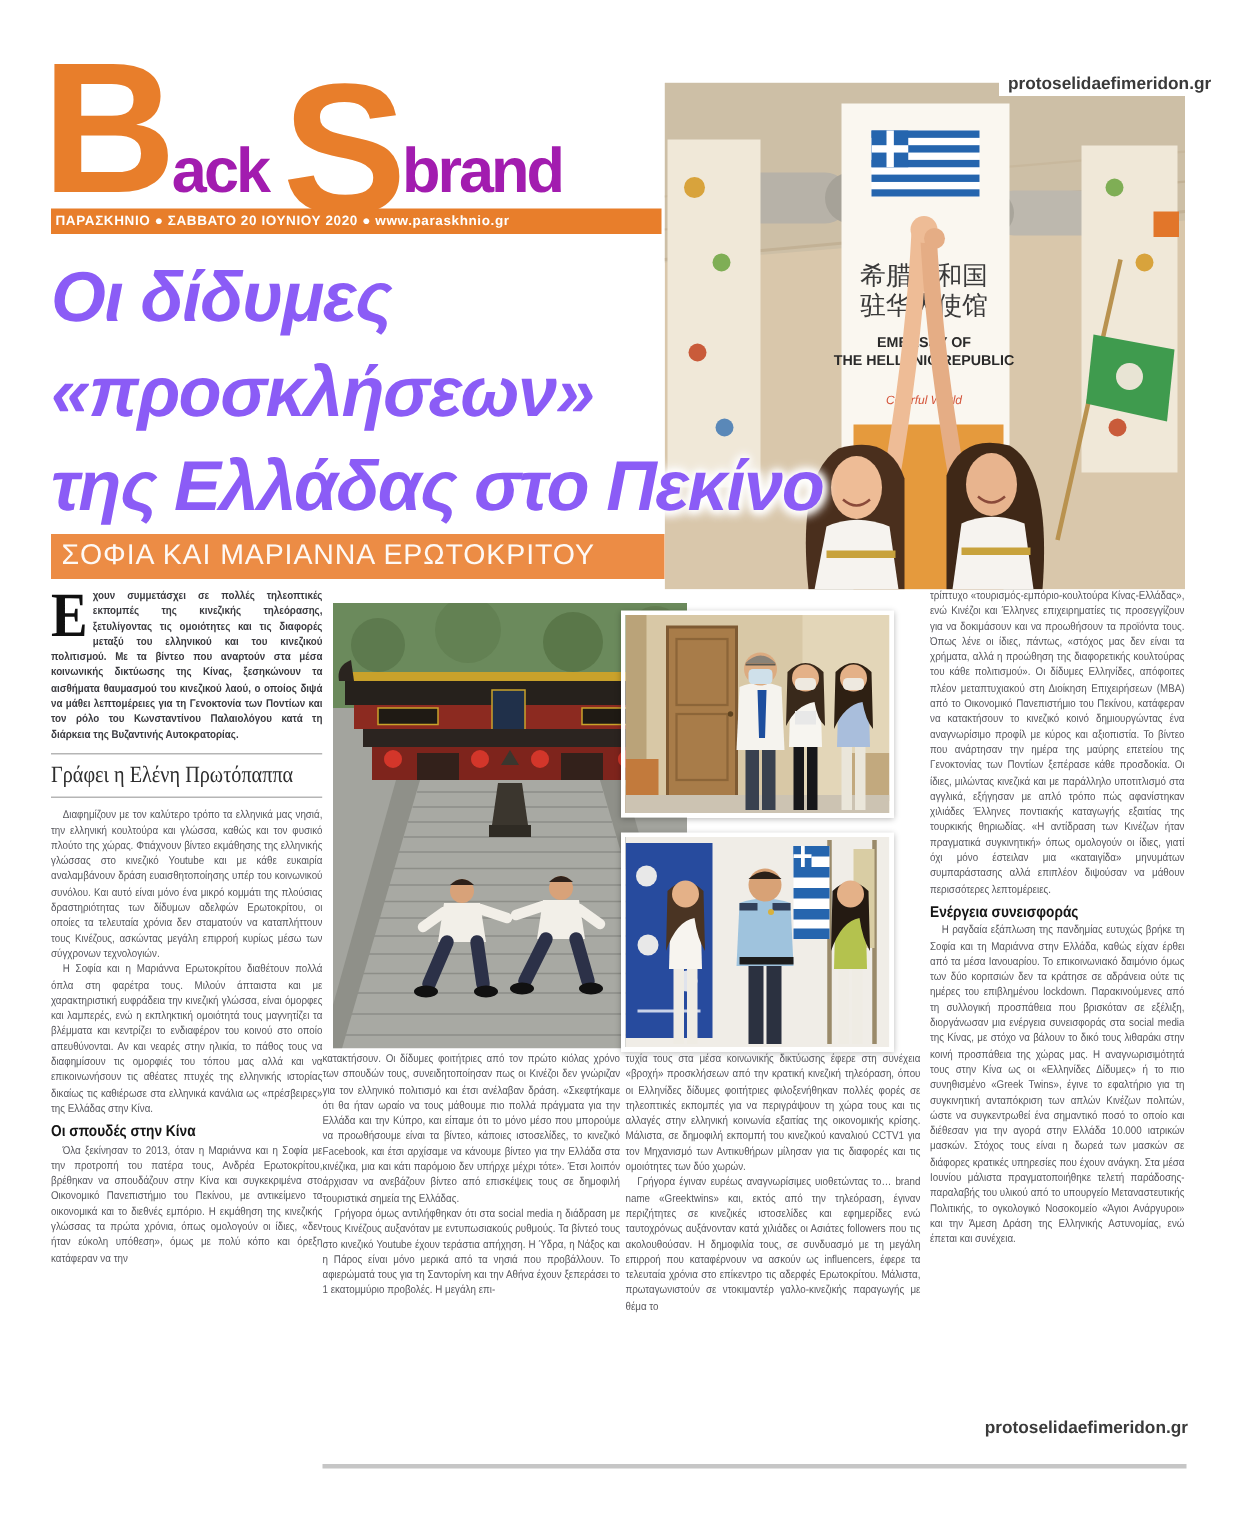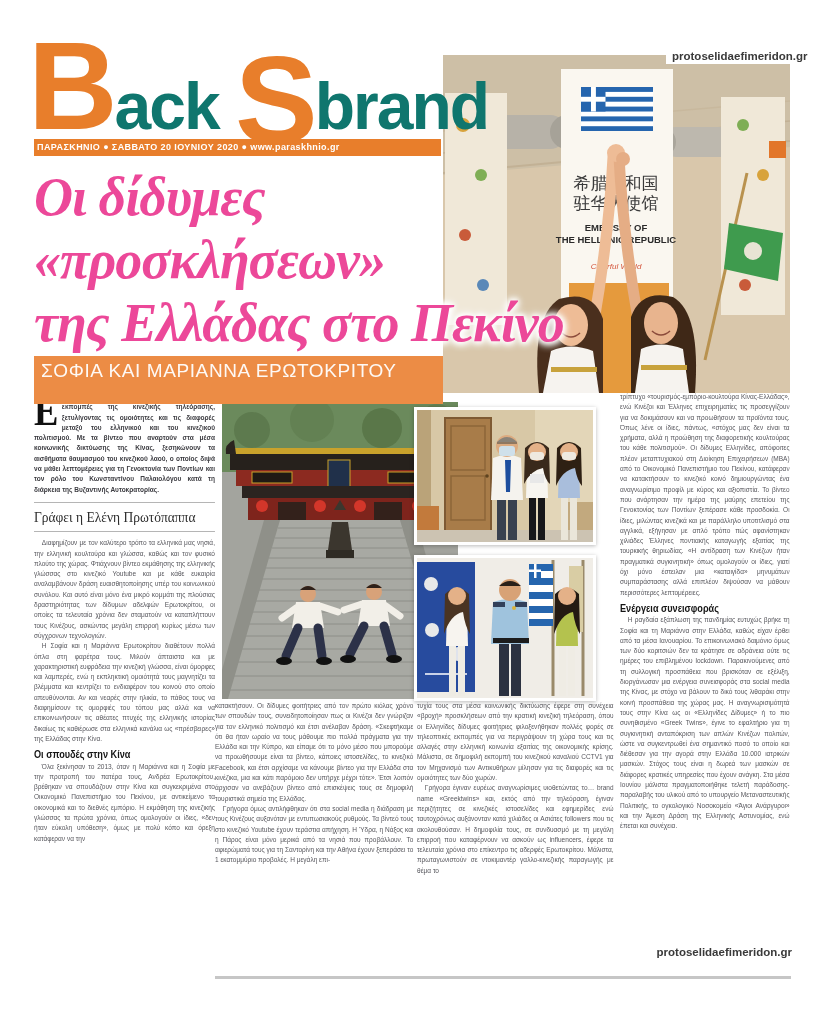--- a/index.html
+++ b/index.html
@@ -3,32 +3,32 @@
 <meta charset="utf-8">
 <style>
   html,body{margin:0;padding:0;background:#e9e9e9;}
   .page{position:relative;width:822px;height:1020px;margin:0 auto;background:#ffffff;
         font-family:"Liberation Sans",sans-serif;overflow:hidden;}
   
   .logo{position:absolute;left:28px;top:24px;z-index:3;white-space:nowrap;line-height:1;
         font-weight:bold;letter-spacing:-3px;}
   .logo .big{font-size:124px;color:#E87E2B;}
   .logo .big.dip{vertical-align:-14px;}
-  .logo .small{font-size:66px;color:#0f766e;letter-spacing:-2px;}
+  .logo .small{font-size:42px;color:#a21caf;letter-spacing:-2px;}
   .strip{position:absolute;left:34px;top:139px;width:407px;height:17px;background:#E87E2B;z-index:2;
          color:#ffffff;font-size:9px;font-weight:bold;line-height:17px;padding-left:3px;
          letter-spacing:.4px;box-sizing:border-box;}
   .wm-top{position:absolute;left:666px;top:48px;z-index:6;background:#ffffff;color:#3a3a3a;
           font-size:11.5px;font-weight:bold;padding:2px 6px;}
   .wm-bottom{position:absolute;right:30px;top:946px;color:#3a3a3a;font-size:11.5px;font-weight:bold;}
   
   .headline{position:absolute;left:34px;top:166px;z-index:5;font-style:italic;font-weight:bold;
-            color:#ec4899;font-size:54px;line-height:63px;letter-spacing:-1px;white-space:nowrap;font-family:Liberation Serif, serif;}
+            color:#8b5cf6;font-size:47px;line-height:63px;letter-spacing:-1px;white-space:nowrap;}
   .headline .over{text-shadow:0 0 4px #fff,0 0 7px #fff,2px 2px 8px #fff,-2px 2px 8px #fff,0 -2px 8px #fff;}
-  .kicker{position:absolute;left:34px;top:356px;width:409px;height:48px;background:#EC8C45;z-index:5;
+  .kicker{position:absolute;left:34px;top:356px;width:409px;height:30px;background:#EC8C45;z-index:5;
           color:rgba(255,255,255,.95);font-size:19px;line-height:30px;padding-left:7px;
           letter-spacing:.6px;box-sizing:border-box;}
   
   .photo{position:absolute;overflow:hidden;}
   .ph-embassy{left:443px;top:55px;width:347px;height:338px;}
   .ph-temple{left:222px;top:402px;width:236px;height:297px;z-index:1;}
   .ph-office{left:414px;top:407px;width:176px;height:132px;border:3px solid #fff;z-index:2;
              box-shadow:0 1px 4px rgba(0,0,0,.28);}
   .ph-police{left:414px;top:555px;width:176px;height:140px;border:3px solid #fff;z-index:2;
              box-shadow:0 1px 4px rgba(0,0,0,.28);}

